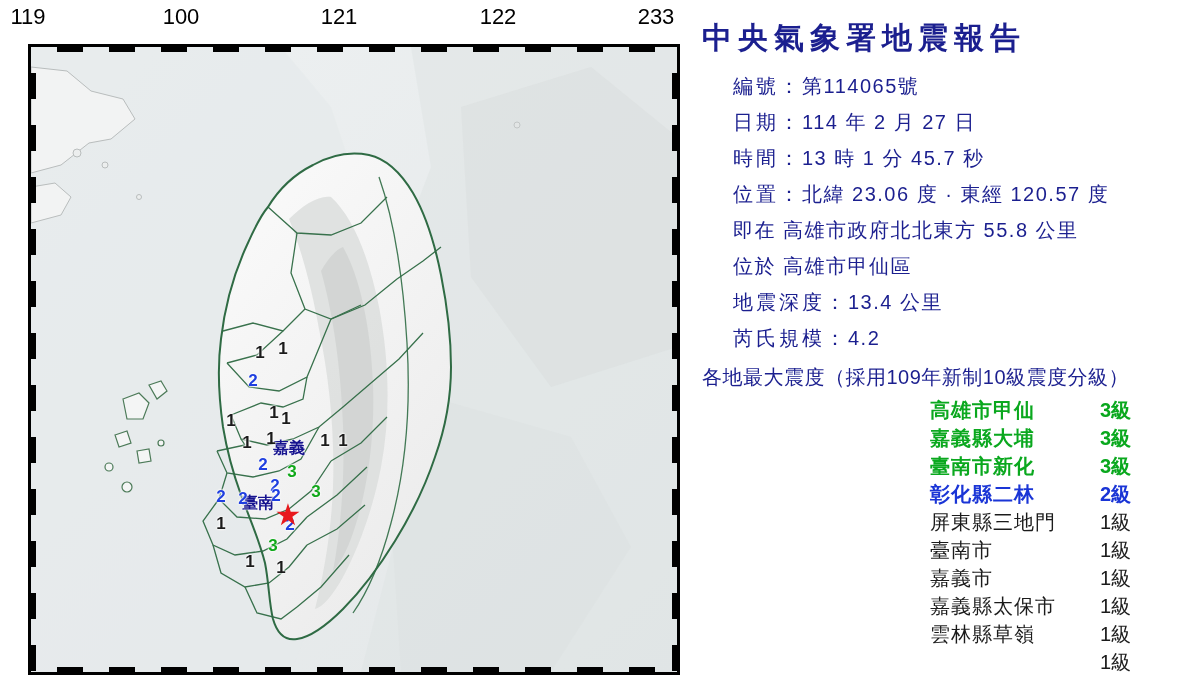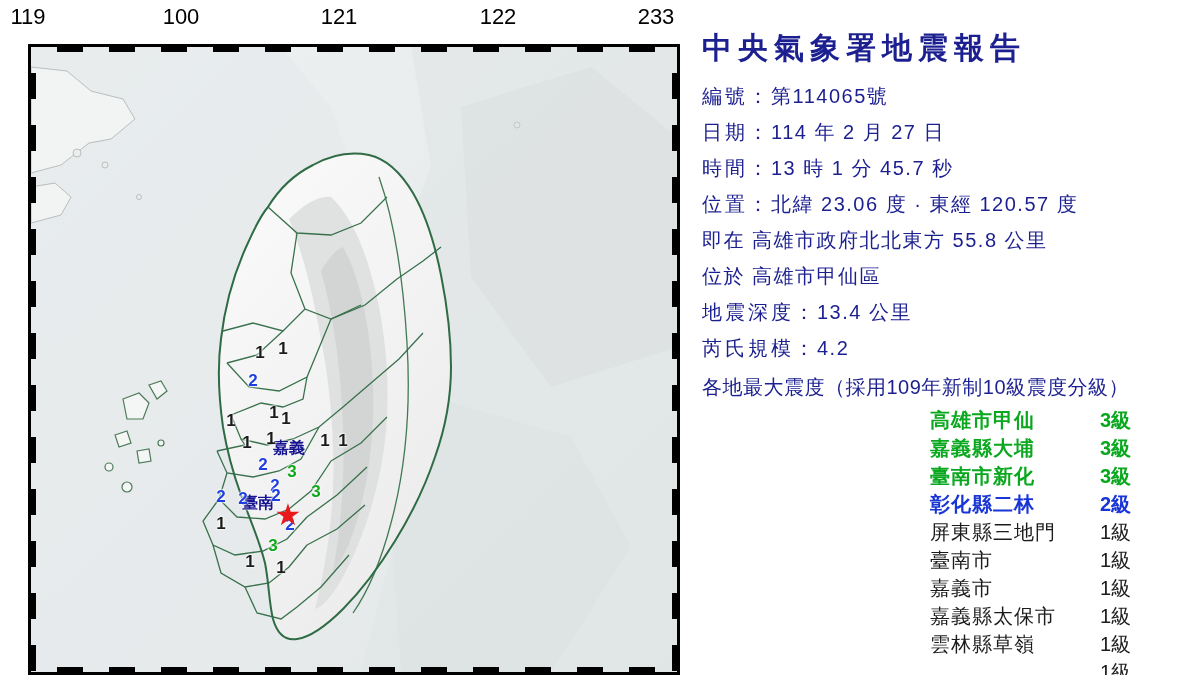--- a/index.html
+++ b/index.html
@@ -88,36 +88,37 @@
     font-size: 30px;
     line-height: 1;
     pointer-events: none;
   }
 
   
   #report-panel {
     position: absolute;
     left: 690px; top: 0;
     width: 510px; height: 675px;
-    padding: 28px 10px 0 12px;
+    padding: 18px 10px 0 12px;
   }
   #report-title {
     color: #1b1f8f;
     font-size: 30px;
     font-weight: bold;
     letter-spacing: 6px;
     margin-bottom: 14px;
     white-space: nowrap;
   }
   .rep-line {
     color: #1b1f8f;
     font-size: 20px;
     margin-bottom: 9px;
     white-space: nowrap;
     letter-spacing: 1px;
+    margin-left: 31px;
   }
   .rep-line .lbl { letter-spacing: 3px; }
   .rep-line .val { letter-spacing: 1.5px; }
   #intensity-heading {
     color: #1b1f8f;
     font-size: 20px;
     margin: 12px 0 8px 0;
     white-space: nowrap;
     letter-spacing: 0.5px;
   }

